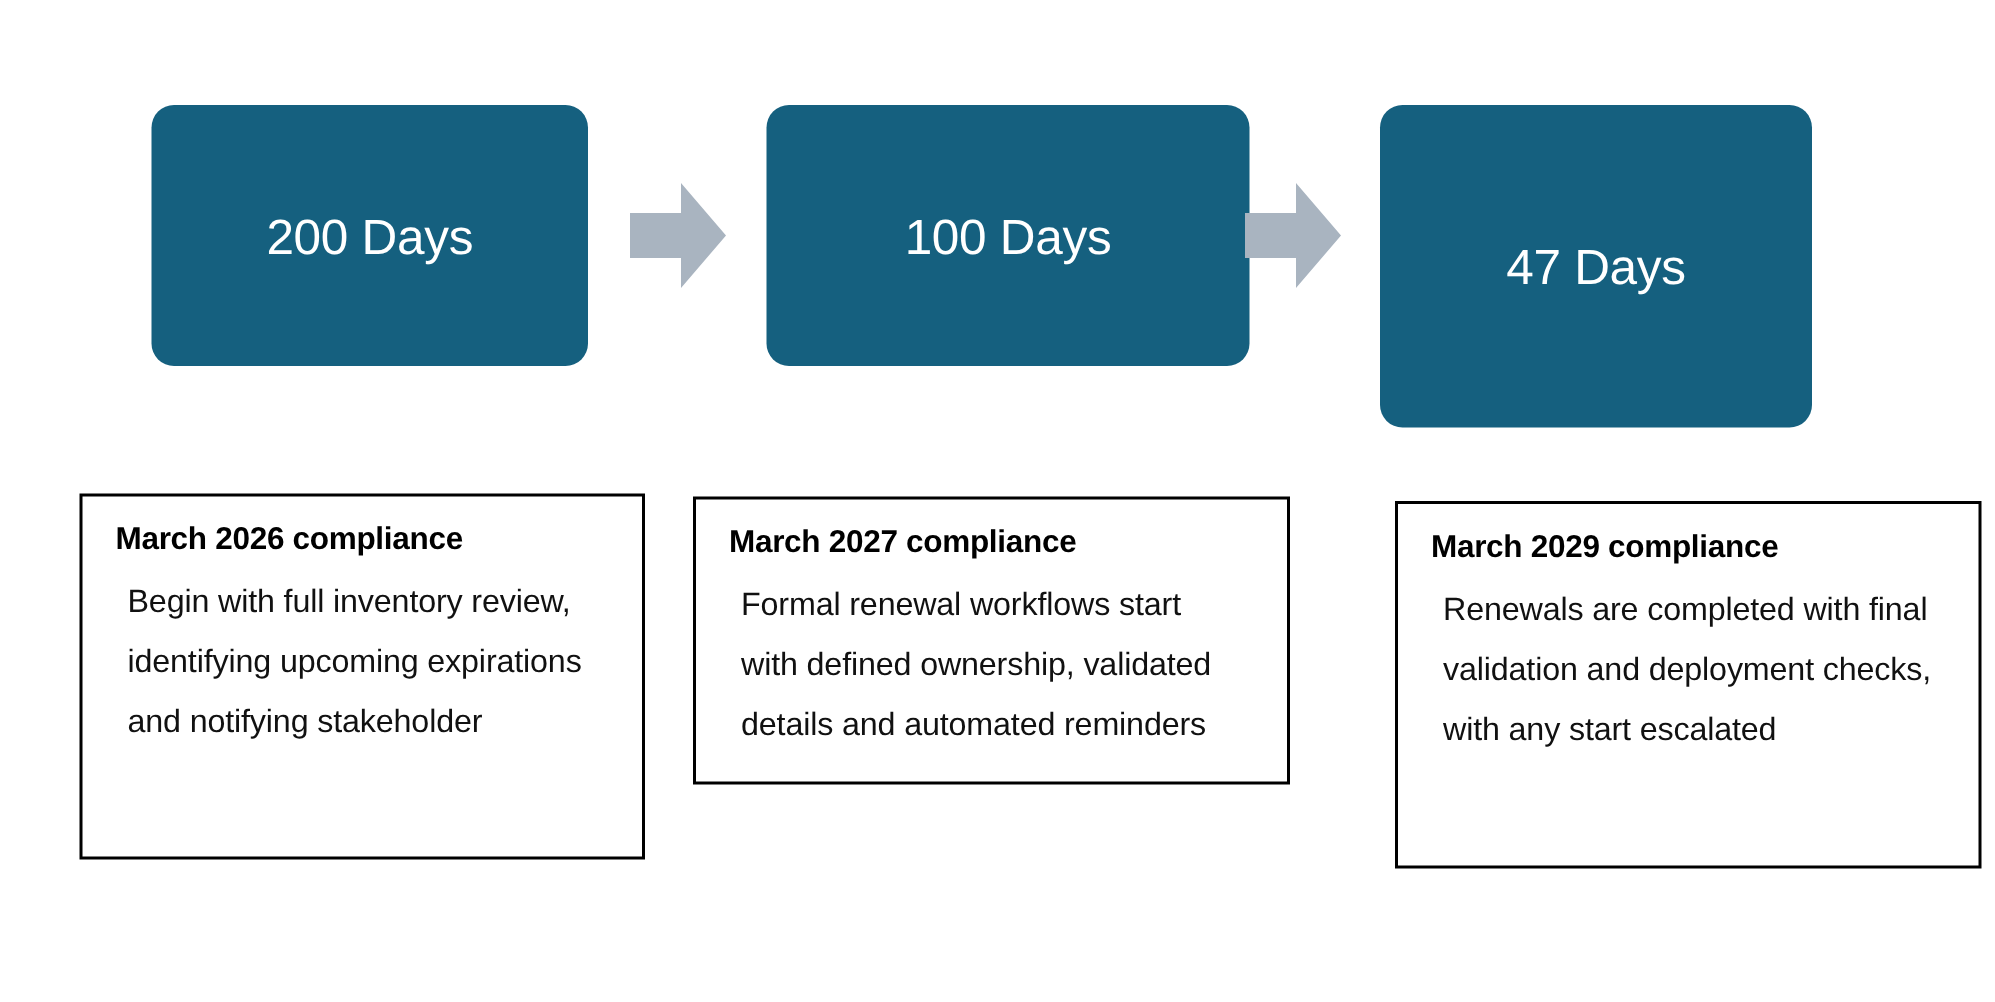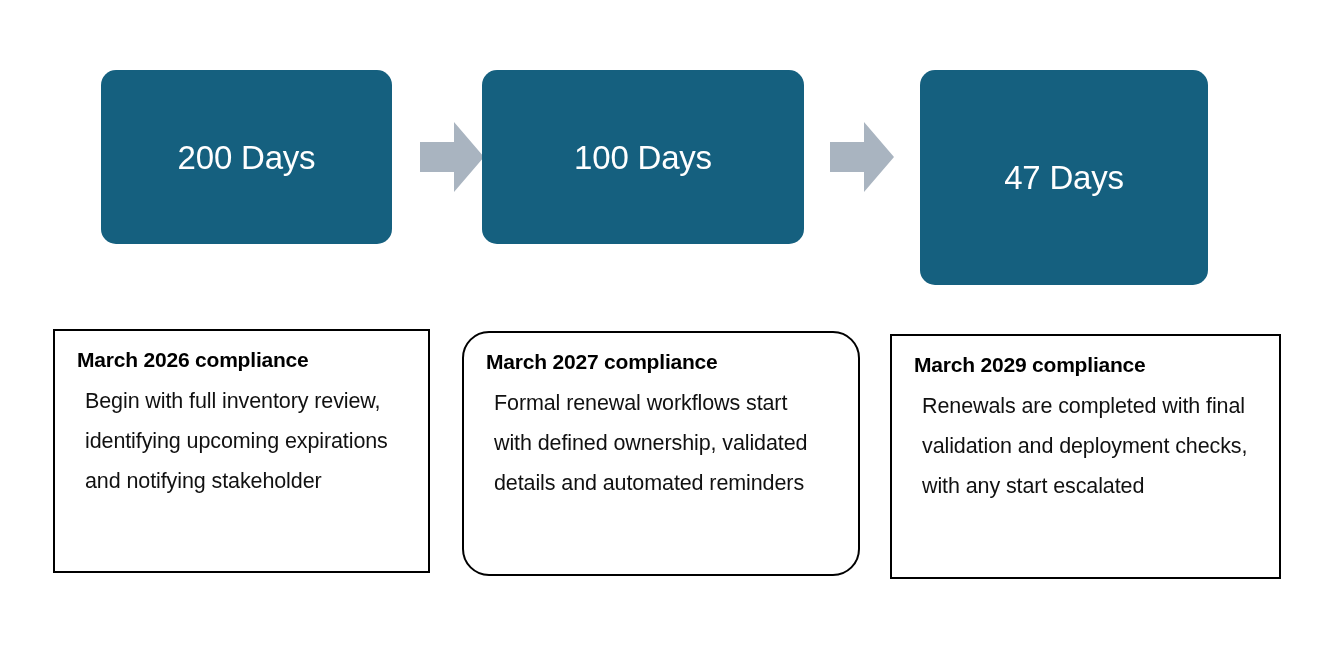--- a/index.html
+++ b/index.html
@@ -35,21 +35,21 @@
     color: #ffffff;
     font-size: 33px;
     font-weight: 400;
     letter-spacing: -0.2px;
     line-height: 1;
     white-space: nowrap;
     font-family: "Liberation Sans", sans-serif;
   }
 
   #stat-box-1 { left: 101px; top: 70px;  width: 291px; height: 174px; }
-  #stat-box-2 { left: 482px; top: 70px;  width: 322px; height: 174px; }
+  #stat-box-2 { left: 511px; top: 70px;  width: 322px; height: 174px; }
   #stat-box-3 { left: 920px; top: 70px;  width: 288px; height: 215px; }
 
   
   .arrow-connector {
     position: absolute;
     width: 64px;
     height: 70px;
   }
   #arrow-1 { left: 420px; top: 122px; }
   #arrow-2 { left: 830px; top: 122px; }
@@ -57,22 +57,22 @@
 
   
   .desc-card {
     position: absolute;
     border: 2px solid #000000;
     background: #ffffff;
     box-sizing: border-box;
     padding: 16px 22px 25px 22px;
   }
   #desc-card-1 { left: 53px;  top: 329px; width: 377px; height: 244px; }
-  #desc-card-2 { left: 462px; top: 331px; width: 398px; height: 245px; border-radius: 27px; }
-  #desc-card-3 { left: 890px; top: 334px; width: 391px; height: 245px; }
+  #desc-card-2 { left: 462px; top: 331px; width: 398px; height: 192px; }
+  #desc-card-3 { left: 930px; top: 334px; width: 391px; height: 245px; }
 
   .desc-title {
     font-family: "Liberation Sans", sans-serif;
     font-size: 21px;
     font-weight: bold;
     color: #000000;
     line-height: 1.25;
     margin: 0 0 8px 0;
     letter-spacing: -0.2px;
     white-space: nowrap;

